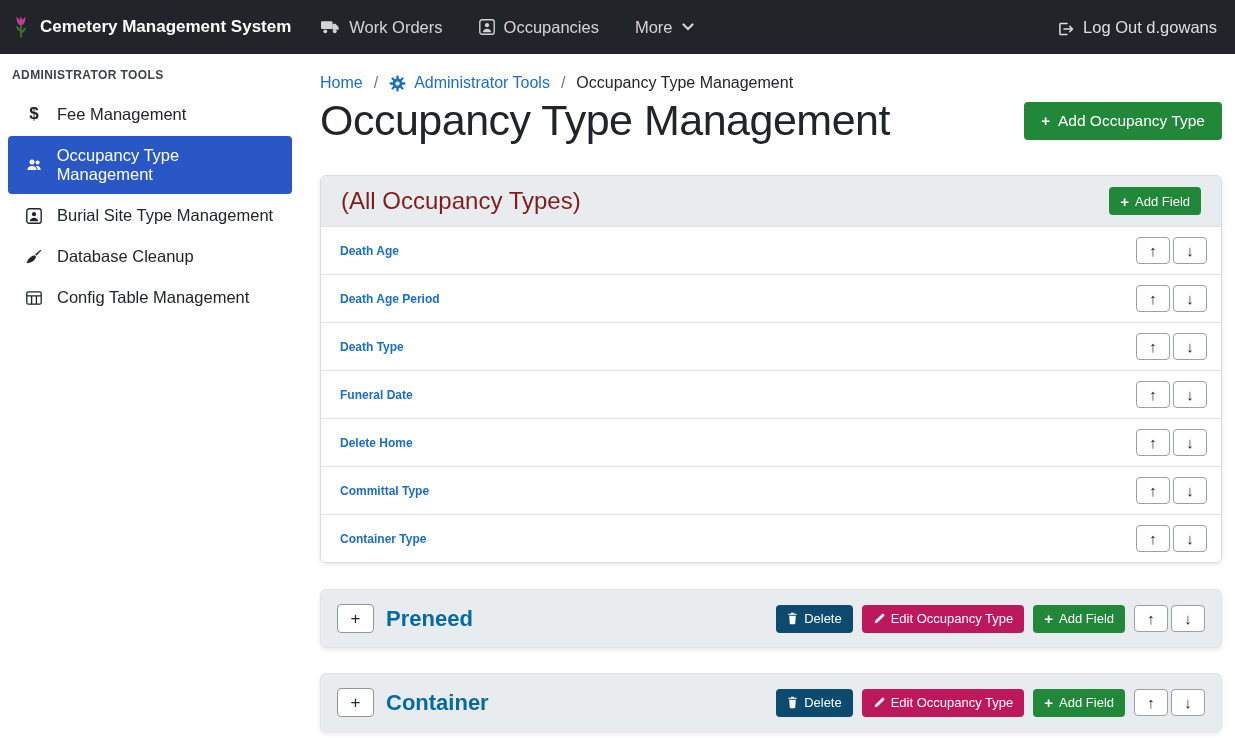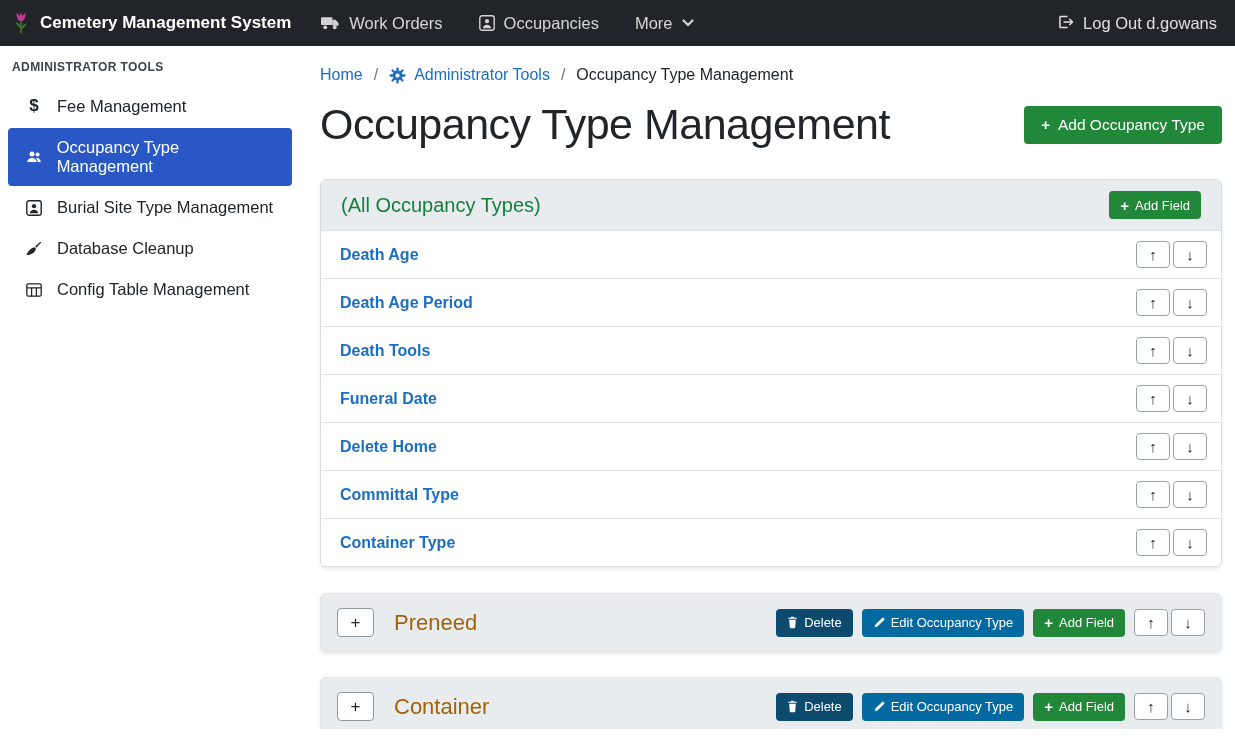--- a/index.html
+++ b/index.html
@@ -2,71 +2,71 @@
 <html><head>
 <meta charset="utf-8">
 <style>
   *{box-sizing:border-box;margin:0;padding:0}
   html,body{width:1235px;height:738px;overflow:hidden}
   body{font-family:"Liberation Sans","DejaVu Sans",sans-serif;background:#fff;color:#212529}
   a{text-decoration:none}
   button{font-family:inherit}
 
   
-  .navbar{height:46px;background:#212529;display:flex;align-items:center;padding:0 18px 0 12px;color:rgba(255,255,255,.85)}
+  .navbar{height:54px;background:#212529;display:flex;align-items:center;padding:0 18px 0 12px;color:rgba(255,255,255,.85)}
   .brand{display:flex;align-items:center;gap:10px;color:#fff;font-weight:700;font-size:17px;margin-right:30px;cursor:pointer}
   .nav-items{display:flex;align-items:flex-end;gap:36px;flex:1}
   .nav-item{display:flex;align-items:center;gap:9px;font-size:16.5px;color:rgba(255,255,255,.8);cursor:pointer}
   .nav-item .icn{display:inline-flex;align-items:center}
-  .logout{display:flex;align-items:flex-start;gap:9px;color:rgba(255,255,255,.85);font-size:16.5px;cursor:pointer}
+  .logout{display:flex;align-items:flex-end;gap:9px;color:rgba(255,255,255,.85);font-size:16.5px;cursor:pointer}
 
   
   .layout{display:flex;height:683px}
   .sidebar{width:300px;flex-shrink:0;padding:12px 0 0;background:#fff}
   .sidebar-title{font-size:12px;font-weight:700;color:#3c434a;text-transform:uppercase;letter-spacing:.4px;padding:2px 12px 12px}
   .side-item{display:flex;align-items:center;gap:13px;padding:10px 16px;margin:0 8px 2px;font-size:16.5px;color:#212529;border-radius:4px;cursor:pointer}
   .side-item .icn{width:20px;display:inline-flex;justify-content:center;align-items:center;color:#212529}
   .side-item.active{background:#2a57c6;color:#fff}
   .side-item.active .icn{color:#fff}
   .dollar{font-weight:700;font-size:17px}
 
   .main{flex:1;padding:14px 13px 0 20px;overflow:hidden}
 
   
-  .breadcrumb{display:flex;align-items:flex-end;gap:11px;font-size:16px;margin:6px 0 16px}
+  .breadcrumb{display:flex;align-items:flex-end;gap:11px;font-size:16px;margin:6px 0 4px}
   .breadcrumb a{color:#1b6ec2;display:flex;align-items:center;gap:8px;cursor:pointer}
   .crumb-sep{color:#6c757d}
   .crumb-current{color:#212529}
   .gear{display:inline-flex;color:#1b6ec2}
 
   
   .page-head{display:flex;align-items:center;justify-content:space-between;margin-bottom:30px}
   h1{font-size:43px;font-weight:400;letter-spacing:-.5px;color:#212529}
   .btn{display:inline-flex;align-items:center;gap:8px;border:none;border-radius:4px;color:#fff;cursor:pointer}
   .btn-lg{font-size:15.5px;padding:10px 17px}
   .btn-sm{font-size:13px;padding:6.5px 11px;gap:6px}
   .btn-green{background:#218739}
   .btn-red{background:#0c4a6e}
-  .btn-teal{background:#0369a1}
+  .btn-teal{background:#be185d}
   .plus{font-weight:700;font-size:15px;line-height:1}
 
   
   .card{border:1px solid #d9dde1;border-radius:6px;box-shadow:0 2px 5px rgba(0,0,0,.09);overflow:hidden;margin-bottom:26px;background:#fff}
   .card-header{background:#e9ecef;display:flex;align-items:center;justify-content:space-between;padding:11px 20px;border-bottom:1px solid #dee2e6}
-  .card-title{font-size:20px;font-weight:400;color:#15803d}
+  .card-title{font-size:24px;font-weight:400;color:#7f1d1d}
   .field-row{display:flex;align-items:center;justify-content:space-between;padding:10px 14px;border-bottom:1px solid #dee2e6;background:#fff}
   .field-row:last-child{border-bottom:none}
-  .field-link{color:#1b6ec2;font-weight:700;font-size:16px;cursor:pointer;padding-left:5px}
+  .field-link{color:#1b6ec2;font-weight:700;font-size:12px;cursor:pointer;padding-left:5px}
   .arrow-group{display:flex;gap:3px}
   .btn-arrow{width:34px;height:27px;background:#fff;border:1px solid #99a0a7;border-radius:4px;font-size:15px;color:#212529;cursor:pointer;display:flex;align-items:center;justify-content:center}
 
   
   .section-bar{background:#e9ecef;border:1px solid #e2e5e8;border-radius:6px;box-shadow:0 2px 5px rgba(0,0,0,.09);display:flex;align-items:center;padding:14px 16px;margin-bottom:25px}
   .btn-expand{width:37px;height:29px;background:#fff;border:1px solid #8f969d;border-radius:4px;font-size:17px;color:#212529;display:flex;align-items:center;justify-content:center;cursor:pointer}
-  .section-title{font-size:22px;font-weight:400;margin-left:20px;flex:1;color:#a16207}
+  .section-title{font-size:22px;font-weight:700;margin-left:12px;flex:1;color:#0369a1}
   .section-actions{display:flex;align-items:center;gap:9px}
   .icn svg{display:block}
 </style>
 </head>
 <body>
 
 <header class="navbar">
   <a class="brand">
     <span class="icn">
       <svg viewBox="0 0 24 32" width="18" height="26">
@@ -235,21 +235,21 @@
           <button class="btn-arrow">
               <span>↑</span>
             </button>
           <button class="btn-arrow">
               <span>↓</span>
             </button>
         </div>
       </div>
 
       <div class="field-row">
-        <a class="field-link">Death Tools</a>
+        <a class="field-link">Death Type</a>
         <div class="arrow-group">
           <button class="btn-arrow">
               <span>↑</span>
             </button>
           <button class="btn-arrow">
               <span>↓</span>
             </button>
         </div>
       </div>
 

